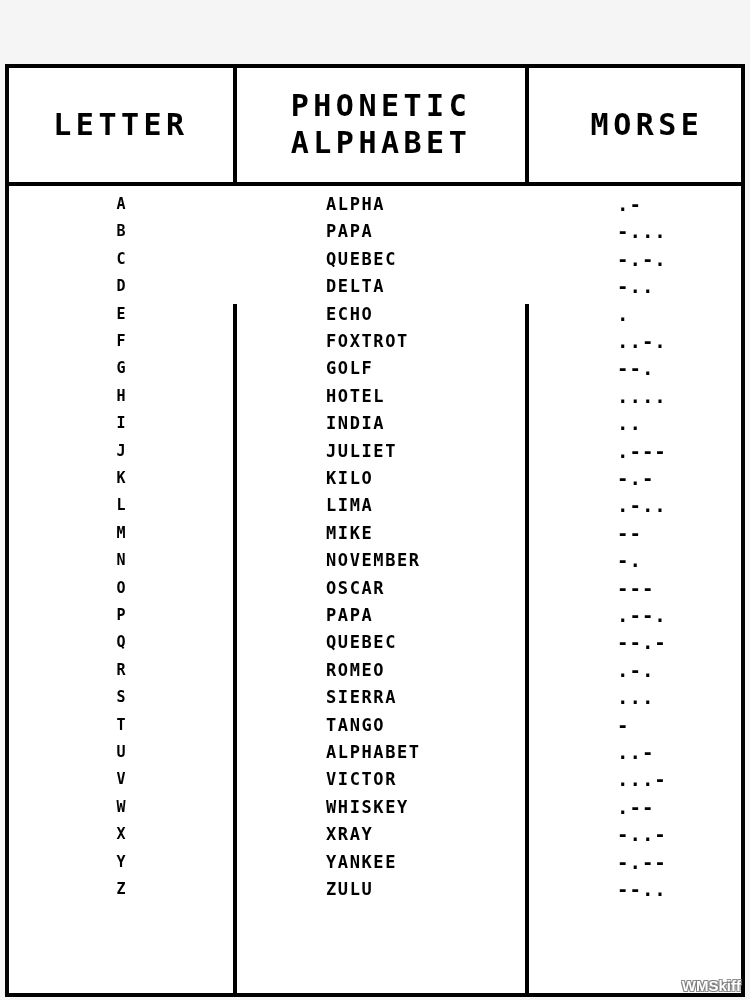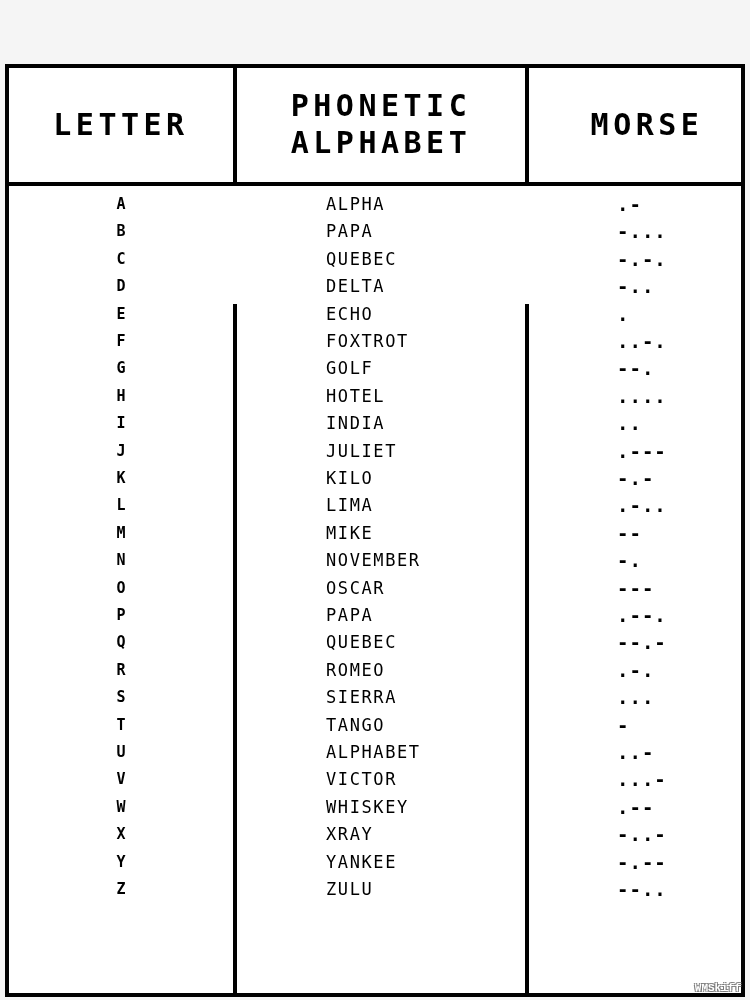--- a/index.html
+++ b/index.html
@@ -123,21 +123,21 @@
   }
 
   .cell-phonetic {
     position: absolute;
     left: 317px;
     top: 0;
     height: 27.4px;
     line-height: 27.4px;
     text-align: left;
     font-family: "DejaVu Sans Mono", monospace;
-    font-weight: normal;
+    font-weight: bold;
     font-size: 17px;
     letter-spacing: 1.6px;
     color: #000000;
     white-space: nowrap;
   }
 
   .cell-morse {
     position: absolute;
     left: 608px;
     top: 0;
@@ -150,22 +150,22 @@
     letter-spacing: 1px;
     color: #000000;
     white-space: nowrap;
   }
 
   
   #watermark {
     position: absolute;
     right: 9px;
     bottom: 6px;
-    font-family: Liberation Mono, monospace;
-    font-size: 11px;
+    font-family: Liberation Sans, sans-serif;
+    font-size: 15px;
     font-weight: bold;
     color: #ffffff;
     text-shadow:
       -1px -1px 0 rgba(120,120,120,0.85),
        1px -1px 0 rgba(120,120,120,0.85),
       -1px  1px 0 rgba(120,120,120,0.85),
        1px  1px 0 rgba(120,120,120,0.85);
     letter-spacing: 0px;
     pointer-events: none;
   }

